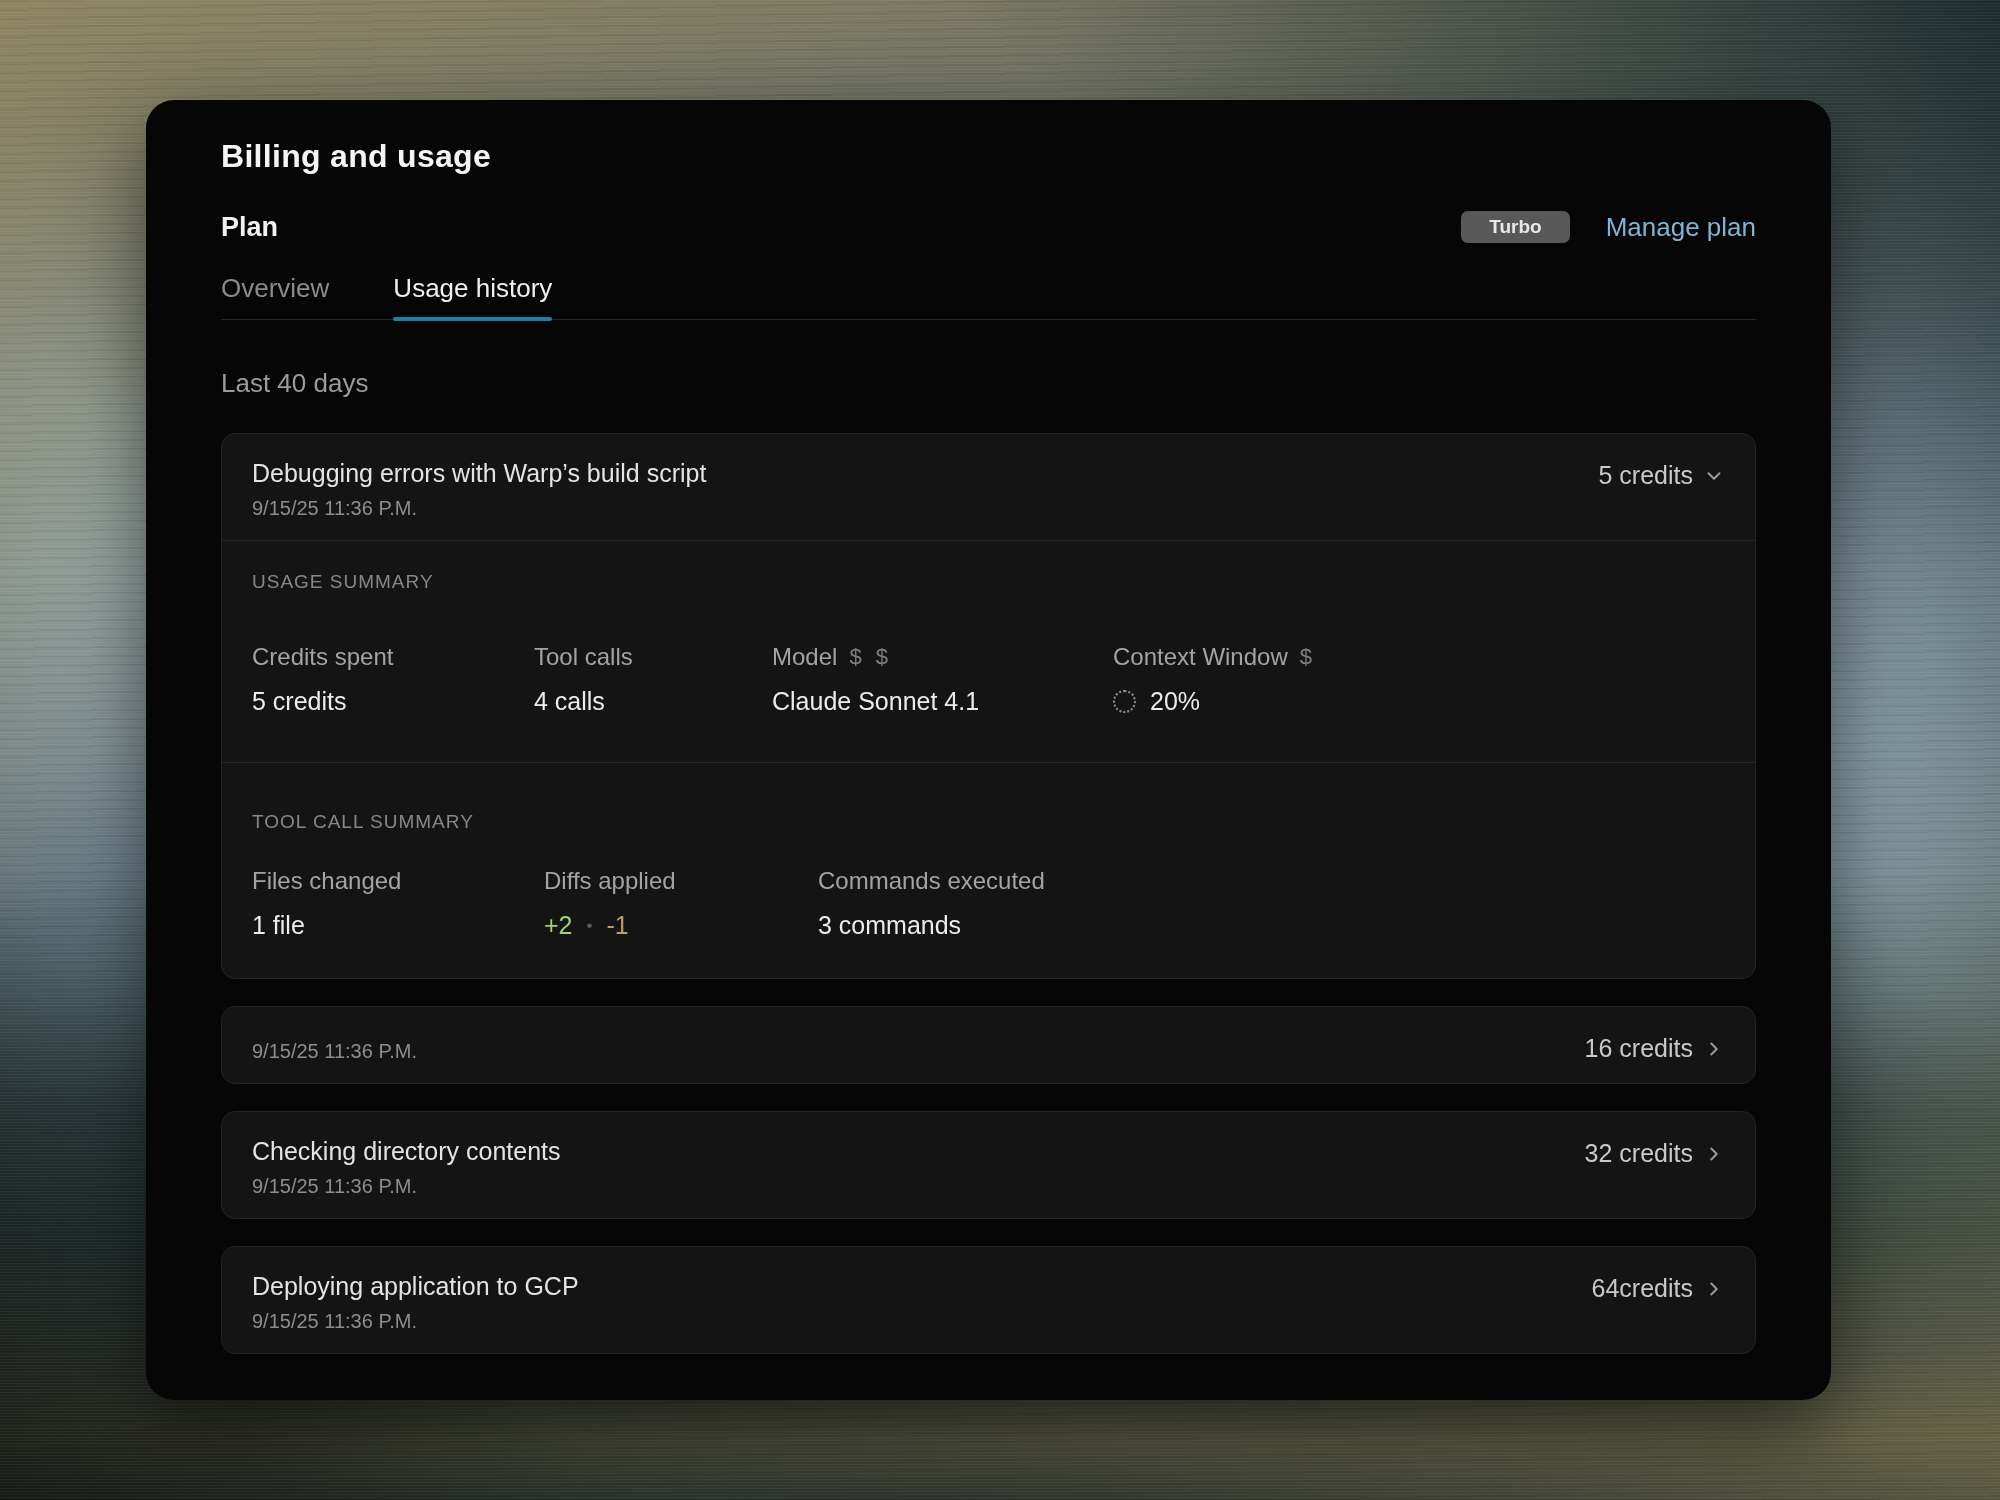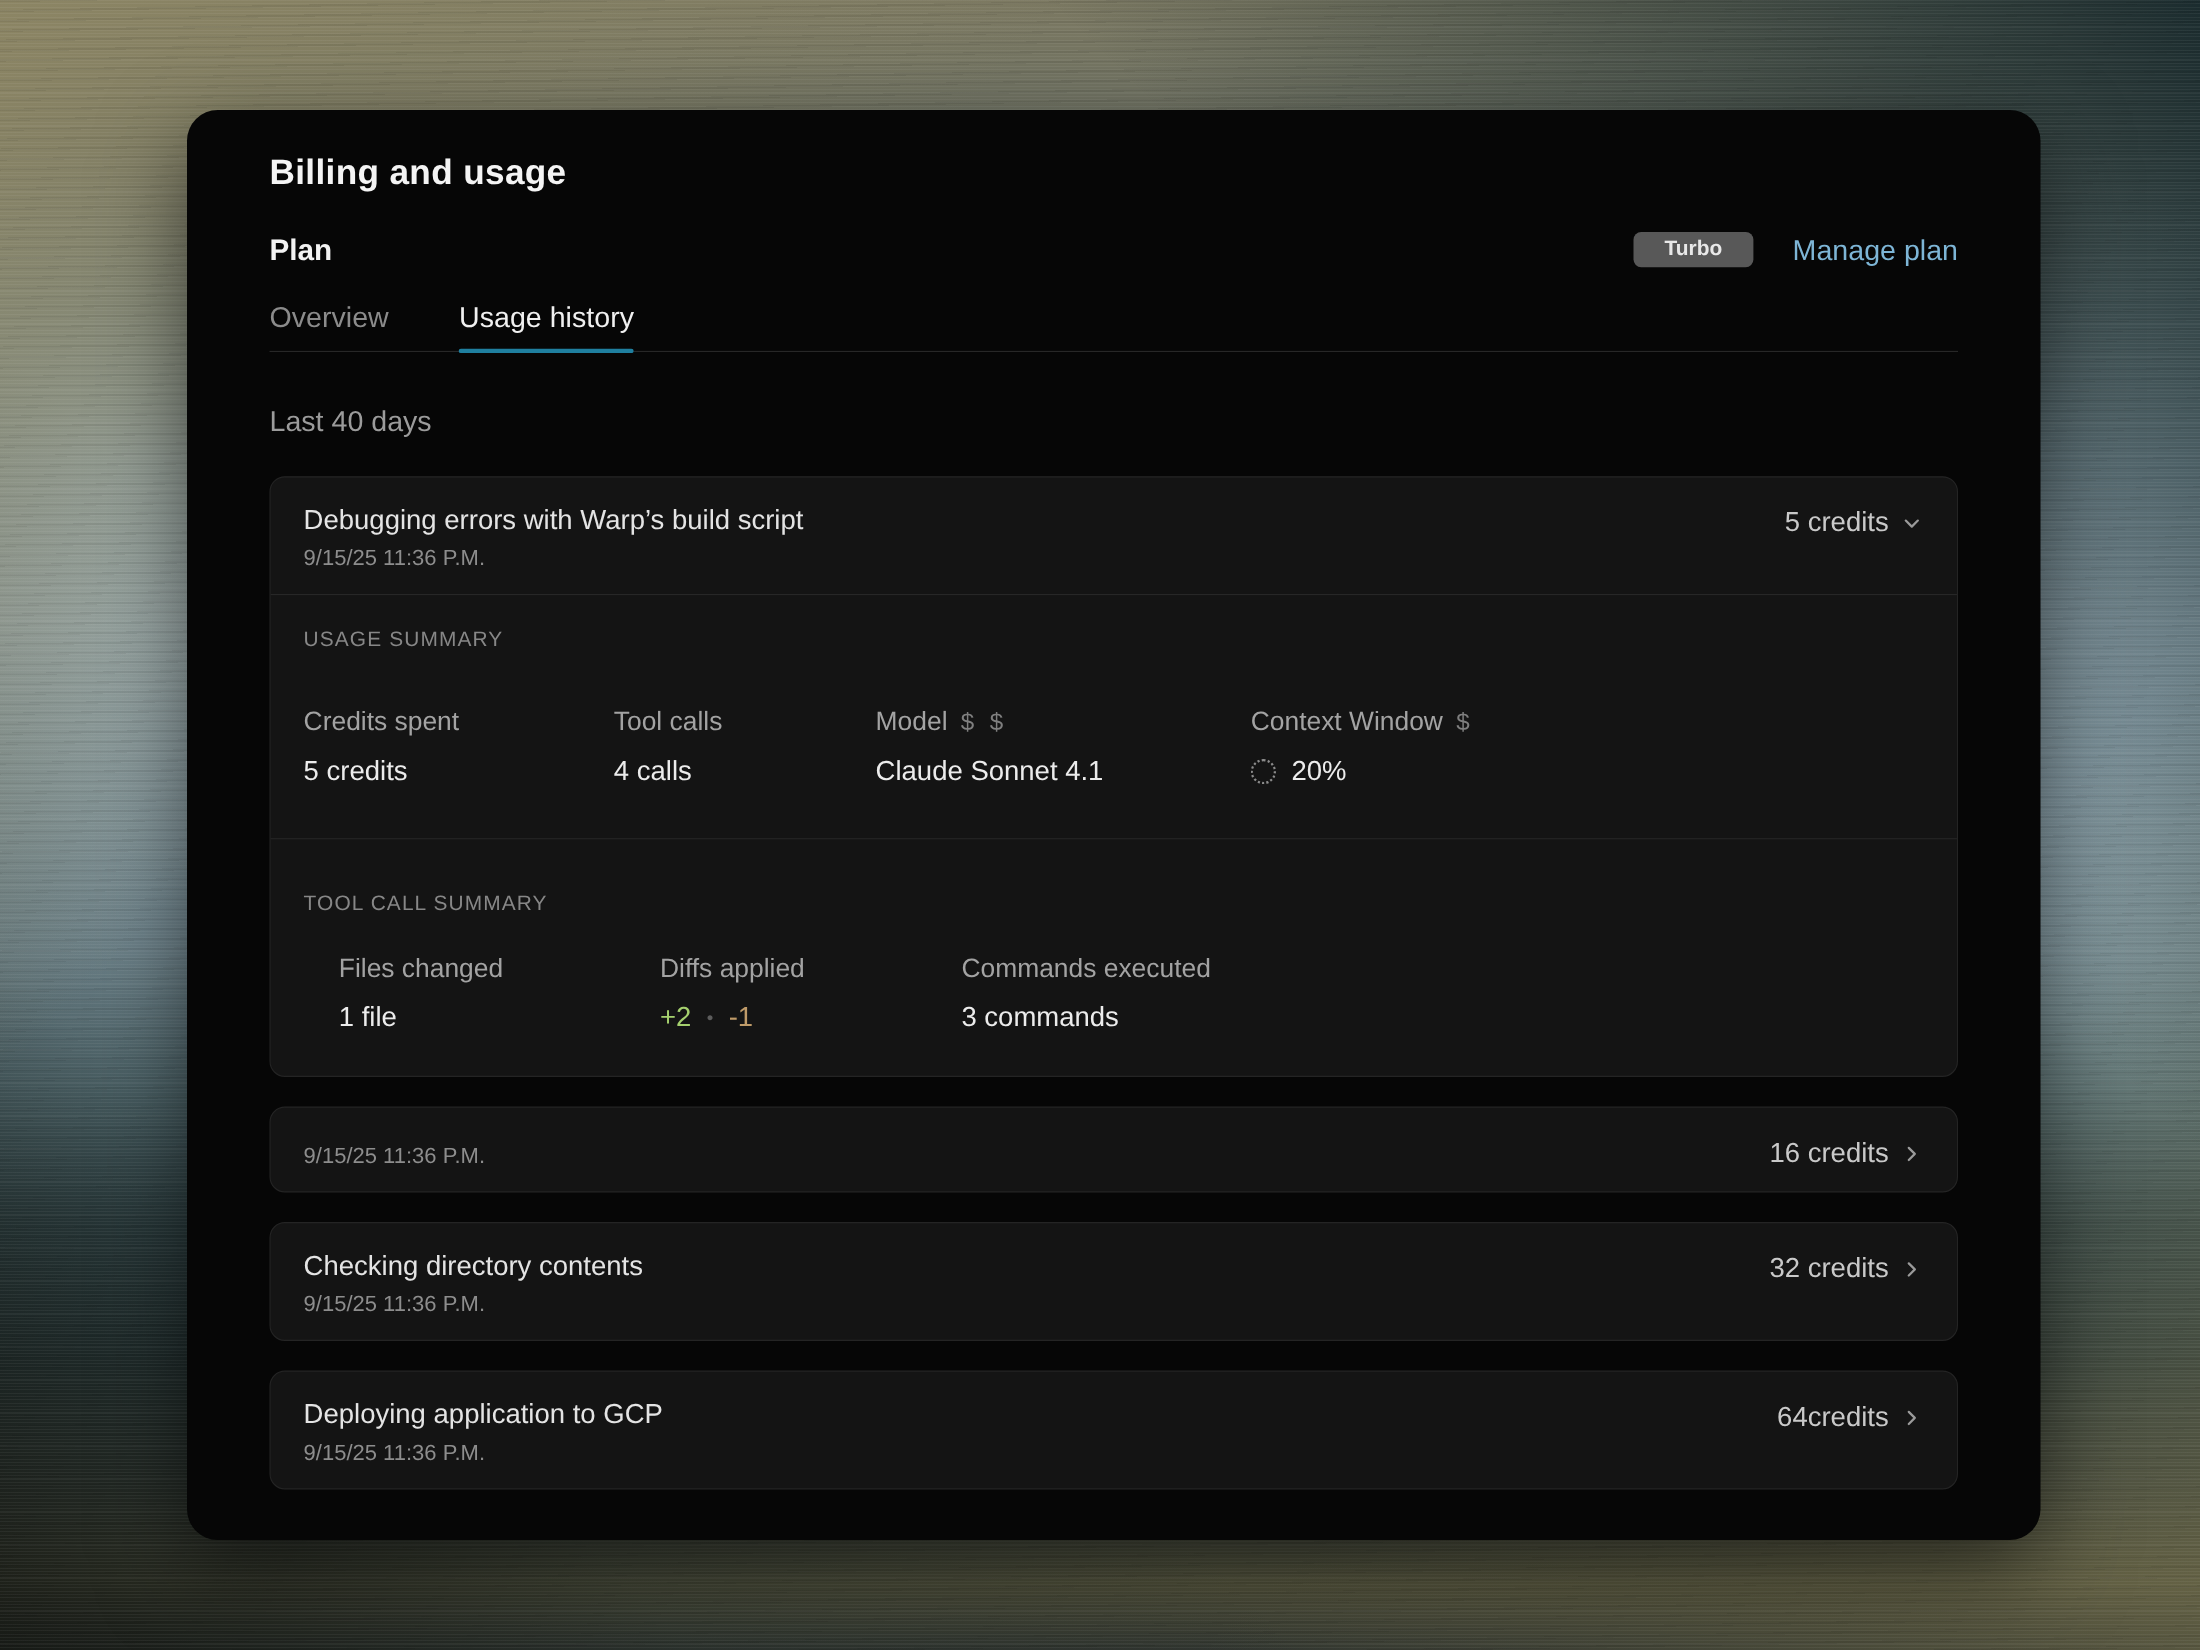--- a/index.html
+++ b/index.html
@@ -10,21 +10,21 @@
     background-image:
       repeating-linear-gradient(180deg, rgba(255,255,255,0.05) 0 1px, rgba(0,0,0,0) 1px 3px),
       repeating-linear-gradient(179deg, rgba(0,0,0,0.06) 0 2px, rgba(0,0,0,0) 2px 9px),
       linear-gradient(135deg, rgba(141,134,100,0.92) 0%, rgba(141,134,100,0) 28%),
       linear-gradient(225deg, rgba(22,40,44,0.95) 0%, rgba(22,40,44,0) 30%),
       linear-gradient(45deg, rgba(20,23,19,0.9) 0%, rgba(30,40,38,0.35) 18%, rgba(22,25,21,0) 34%),
       linear-gradient(315deg, rgba(108,104,72,0.65) 0%, rgba(108,104,72,0) 26%),
       linear-gradient(180deg, #7b7861 0%, #6e7264 8%, #7b8a88 18%, #93a8b0 28%, #a3b8c2 38%, #97aeb8 50%, #87a0ab 58%, #5f7a82 66%, #31474c 74%, #27393c 82%, #39423c 90%, #57573f 96%, #313630 100%);
   }
   .panel {
-    position:absolute; left:170px; top:100px; width:1685px; height:1300px;
+    position:absolute; left:146px; top:100px; width:1685px; height:1300px;
     background:#060606; border-radius:28px; padding:0 75px;
     box-shadow:0 30px 80px rgba(0,0,0,0.55);
   }
   .h1 { margin-top:38px; font-size:32px; font-weight:700; color:#f4f4f4; letter-spacing:0.3px; }
   .plan-row { margin-top:36px; display:flex; justify-content:space-between; align-items:center; }
   .plan-title { font-size:27px; font-weight:700; color:#f2f2f2; }
   .plan-right { display:flex; align-items:center; gap:36px; }
   .badge { background:#585858; color:#e8e8e8; font-size:19px; font-weight:600; padding:5px 28px; border-radius:7px; }
   .manage { font-size:26px; color:#7db5d6; cursor:pointer; }
   .tabs { margin-top:30px; display:flex; gap:64px; border-bottom:1px solid #272727; }
@@ -44,21 +44,21 @@
   .section-heading { font-size:19px; color:#878787; letter-spacing:1px; }
   .sec-usage { padding-bottom:46px; }
   .sec-usage .section-heading { margin-bottom:50px; }
   .sec-tool { padding-bottom:38px; }
   .sec-tool .section-heading { margin-top:18px; margin-bottom:34px; }
   .cols { display:flex; }
   .col-label { font-size:24px; color:#a3a3a3; display:flex; align-items:center; gap:12px; }
   .col-hint { font-size:22px; color:#7f7f7f; letter-spacing:4px; }
   .col-value { margin-top:16px; font-size:25px; color:#ececec; display:flex; align-items:center; gap:14px; }
   .u1 { width:282px; } .u2 { width:238px; } .u3 { width:341px; } .u4 { flex:1; }
-  .t1 { width:292px;margin-left:32px; } .t2 { width:274px; } .t3 { flex:1; }
+  .t1 { width:292px; } .t2 { width:274px; } .t3 { flex:1; }
   .ring { width:23px; height:23px; border:2.5px dotted #8b8b8b; border-radius:50%; display:inline-block; }
   .diff-add { color:#a5d06e; }
   .diff-dot { color:#5c5c5c; font-size:17px; }
   .diff-del { color:#bf9b69; }
 </style>
 </head>
 <body>
 
 <div class="panel">
 

